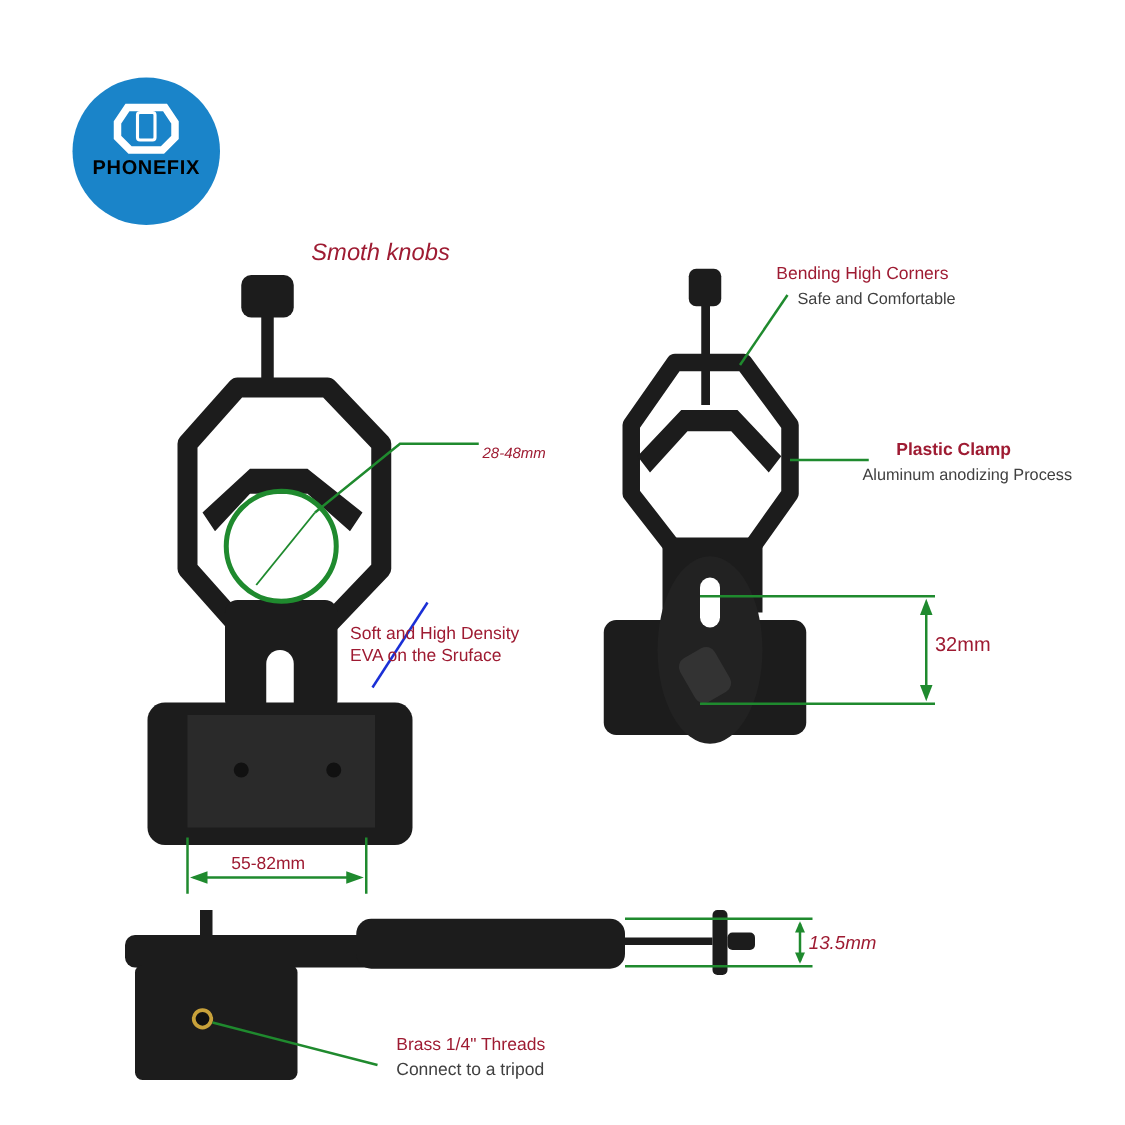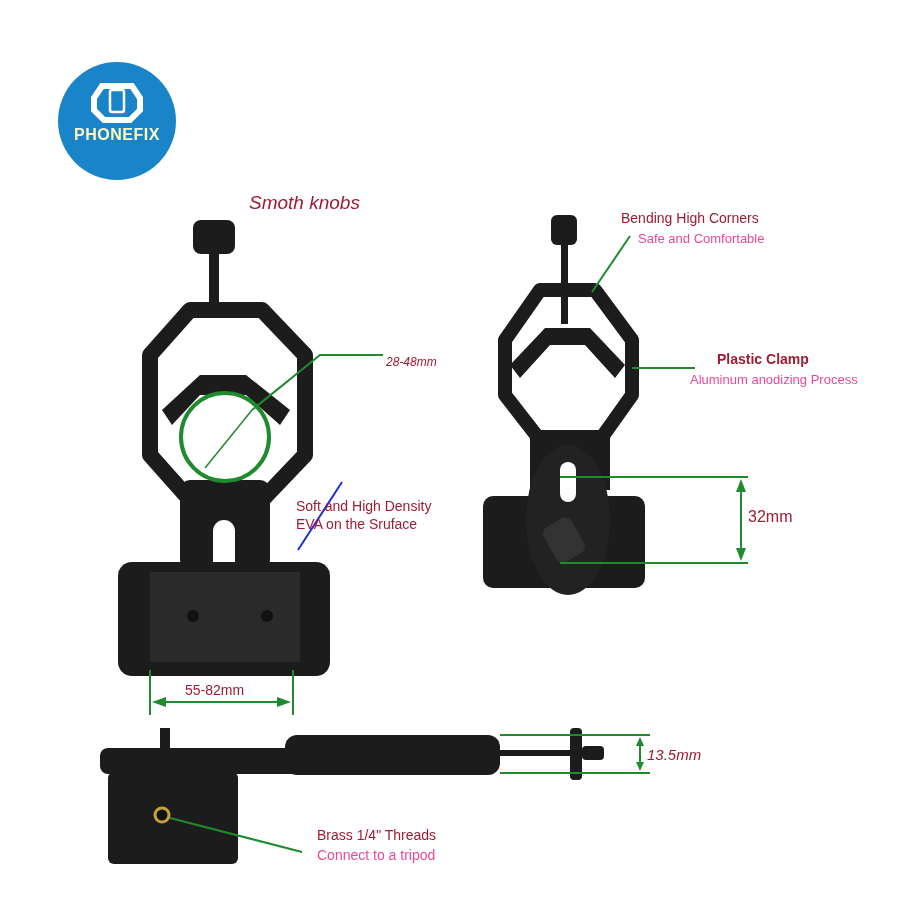--- a/index.html
+++ b/index.html
@@ -1,21 +1,21 @@
 <!DOCTYPE html>
 <html><head>
 <meta charset="utf-8">
 <style>
   html, body { margin:0; padding:0; background:#ffffff; }
   body { width:900px; height:900px; position:relative; overflow:hidden; font-family:"Liberation Sans", sans-serif; }
   .abs { position:absolute; }
   .logo { left:58px; top:62px; width:118px; height:118px; border-radius:50%; background:#1a84c9; }
-  .logo-text { left:0; width:118px; top:64px; text-align:center; color:#fef9c3; font-weight:bold; font-size:16px; letter-spacing:0.5px; }
+  .logo-text { left:0; width:118px; top:64px; text-align:center; color:#000000; font-weight:bold; font-size:16px; letter-spacing:0.5px; }
   .lbl-red { color:#9e1b32; font-size:15px; }
-  .lbl-green { color:#ec4899; font-size:13px; }
+  .lbl-green { color:#404040; font-size:13px; }
   .italic { font-style:italic; }
   svg { position:absolute; left:0; top:0; }
 </style>
 </head>
 <body>
 
 <svg width="900" height="900">
 
   <g fill="#1c1c1c">
     <rect x="193" y="220" width="42" height="34" rx="8"></rect>
@@ -79,21 +79,21 @@
 <div class="abs logo">
   <svg width="118" height="118">
     <path d="M44 24 h30 l8 12 v12 l-10 10 h-26 l-10 -10 v-12z" fill="none" stroke="#fff" stroke-width="6"></path>
     <rect x="52" y="28" width="14" height="22" rx="2" fill="none" stroke="#fff" stroke-width="2.5"></rect>
   </svg>
   <div class="abs logo-text">PHONEFIX</div>
 </div>
 
 <div class="abs lbl-red italic" style="left:249px;top:192px;font-size:19px;">Smoth knobs</div>
 <div class="abs lbl-red italic" style="left:386px;top:355px;font-size:12px;">28-48mm</div>
-<div class="abs lbl-red" style="left:296px;top:497px;font-size:14px;line-height:18px;">
+<div class="abs lbl-red" style="left:280px;top:497px;font-size:14px;line-height:18px;">
   <div>Soft and High Density</div>
   <div>EVA on the Sruface</div>
 </div>
 <div class="abs lbl-red" style="left:185px;top:682px;font-size:14px;">55-82mm</div>
 
 <div class="abs lbl-red" style="left:621px;top:210px;font-size:14px;">Bending High Corners</div>
 <div class="abs lbl-green" style="left:638px;top:231px;">Safe and Comfortable</div>
 <div class="abs lbl-red" style="left:705px;top:351px;font-size:14px;font-weight:bold;padding-left:12px;">Plastic Clamp</div>
 <div class="abs lbl-green" style="left:690px;top:372px;">Aluminum anodizing Process</div>
 <div class="abs lbl-red" style="left:748px;top:508px;font-size:16px;">32mm</div>

